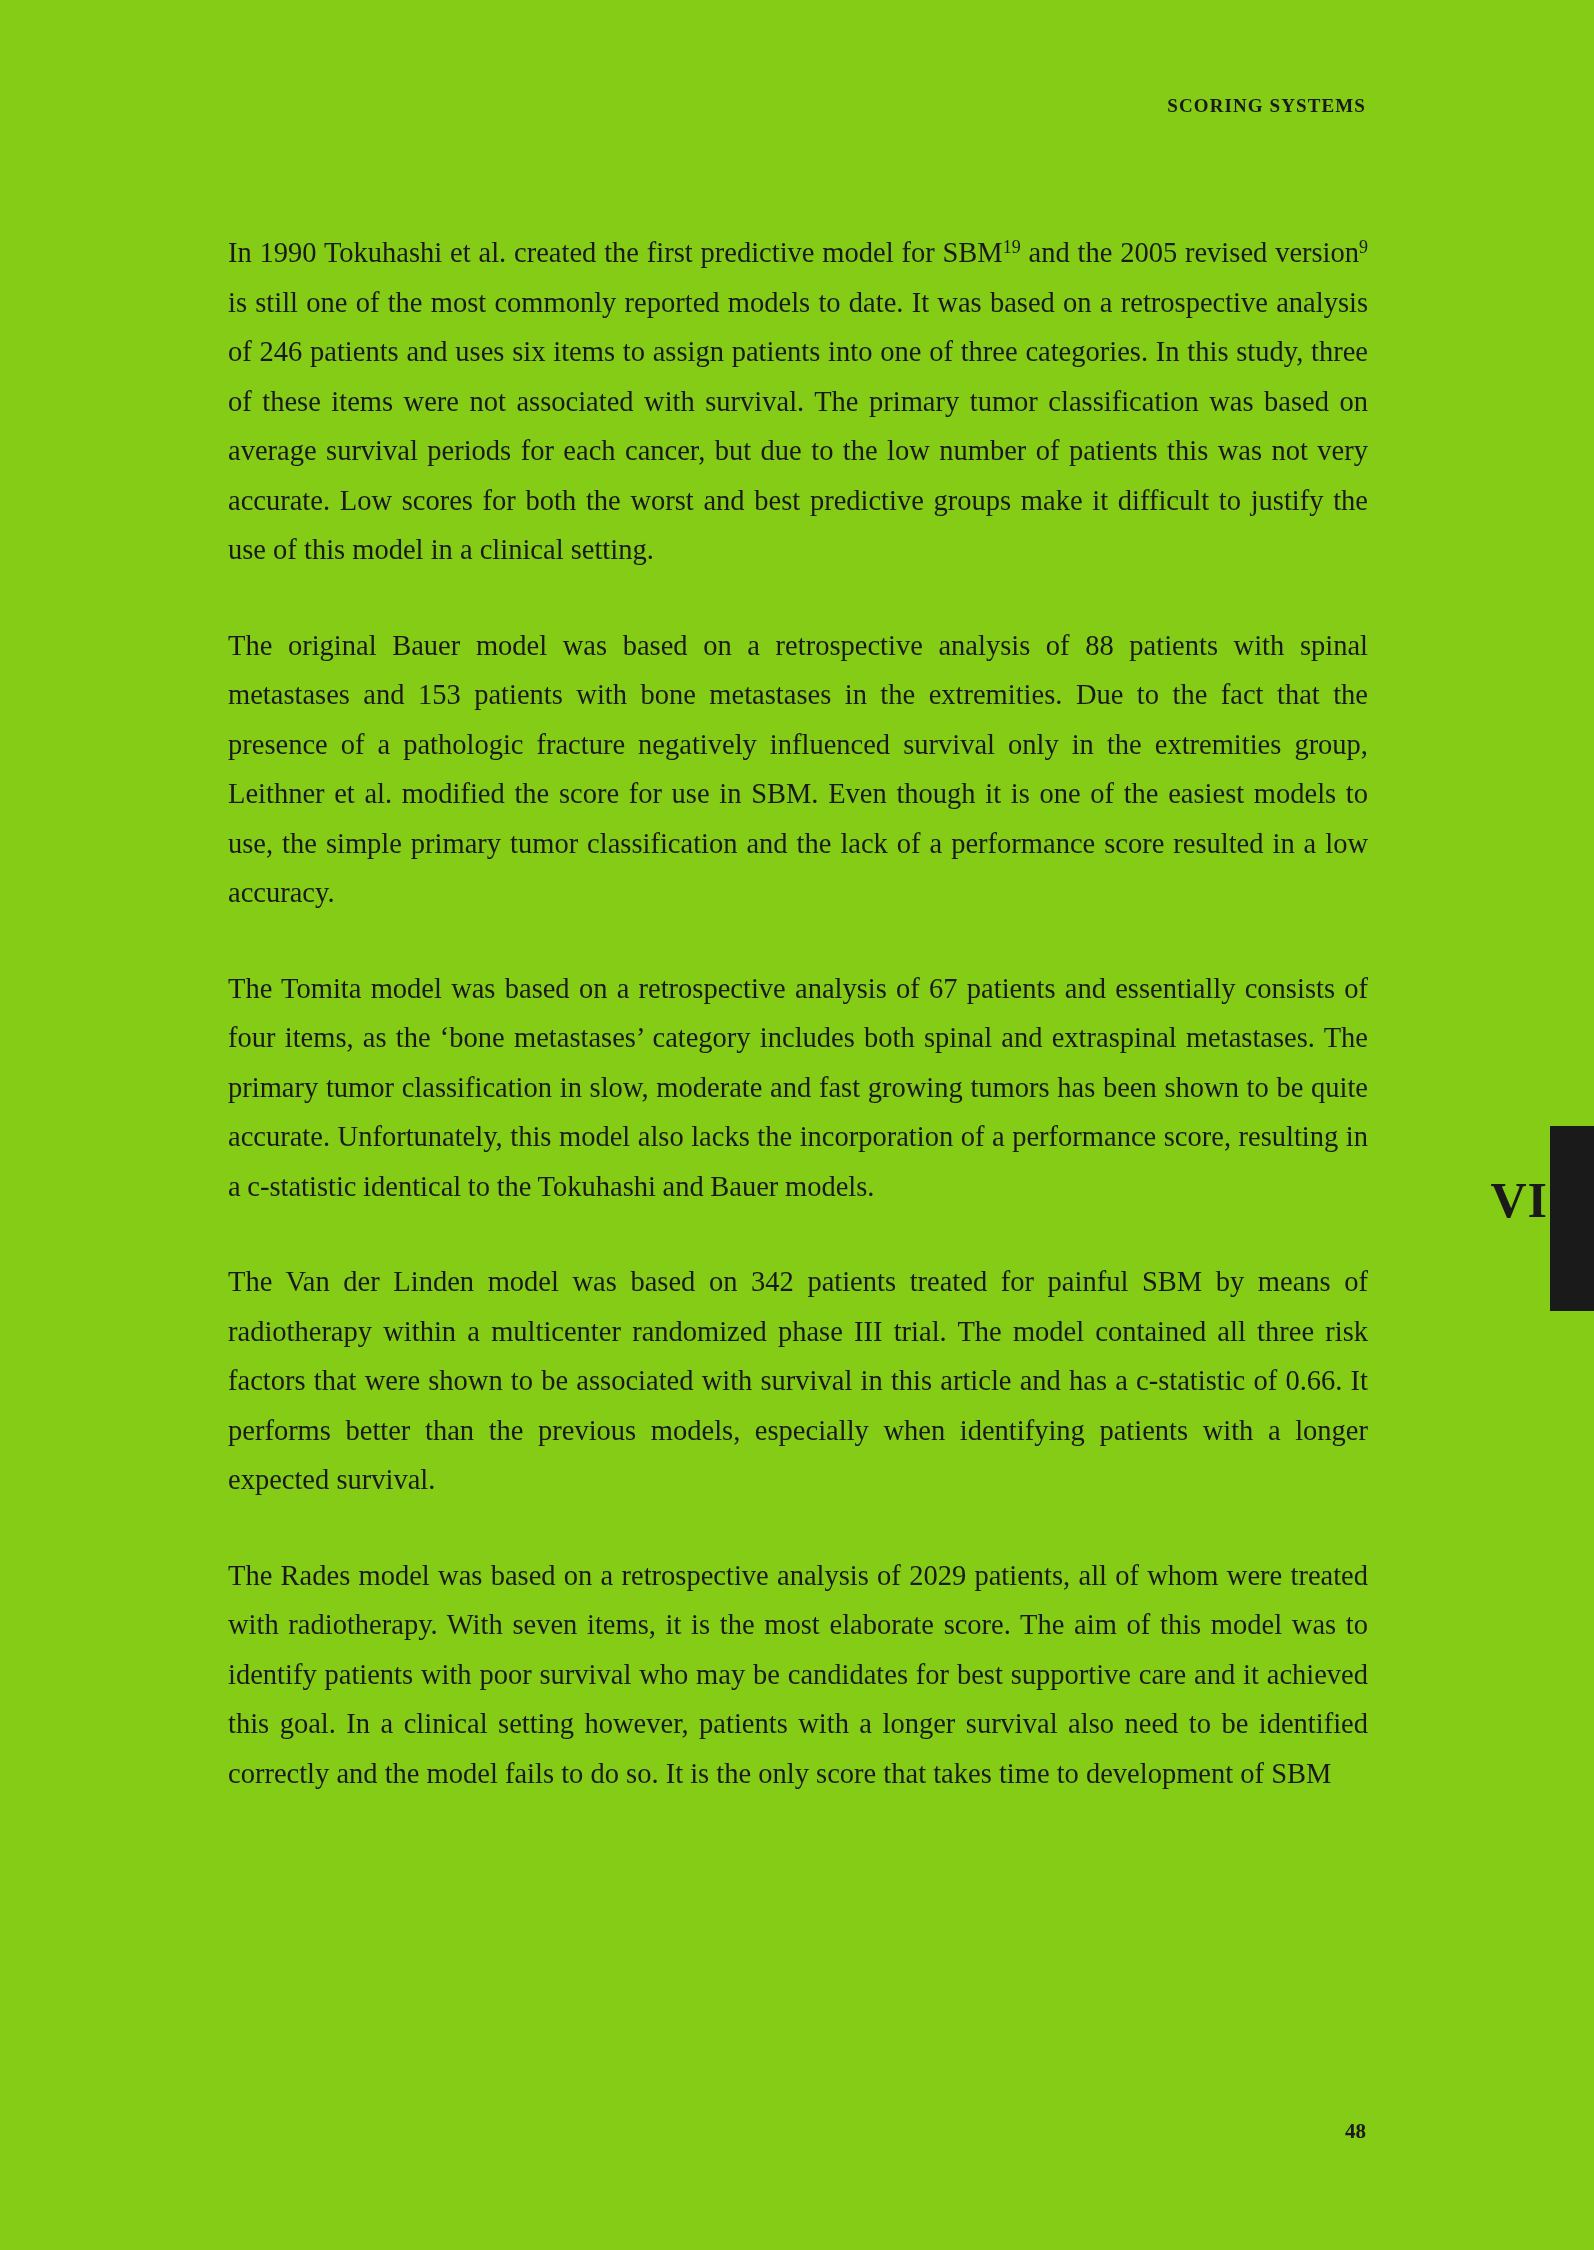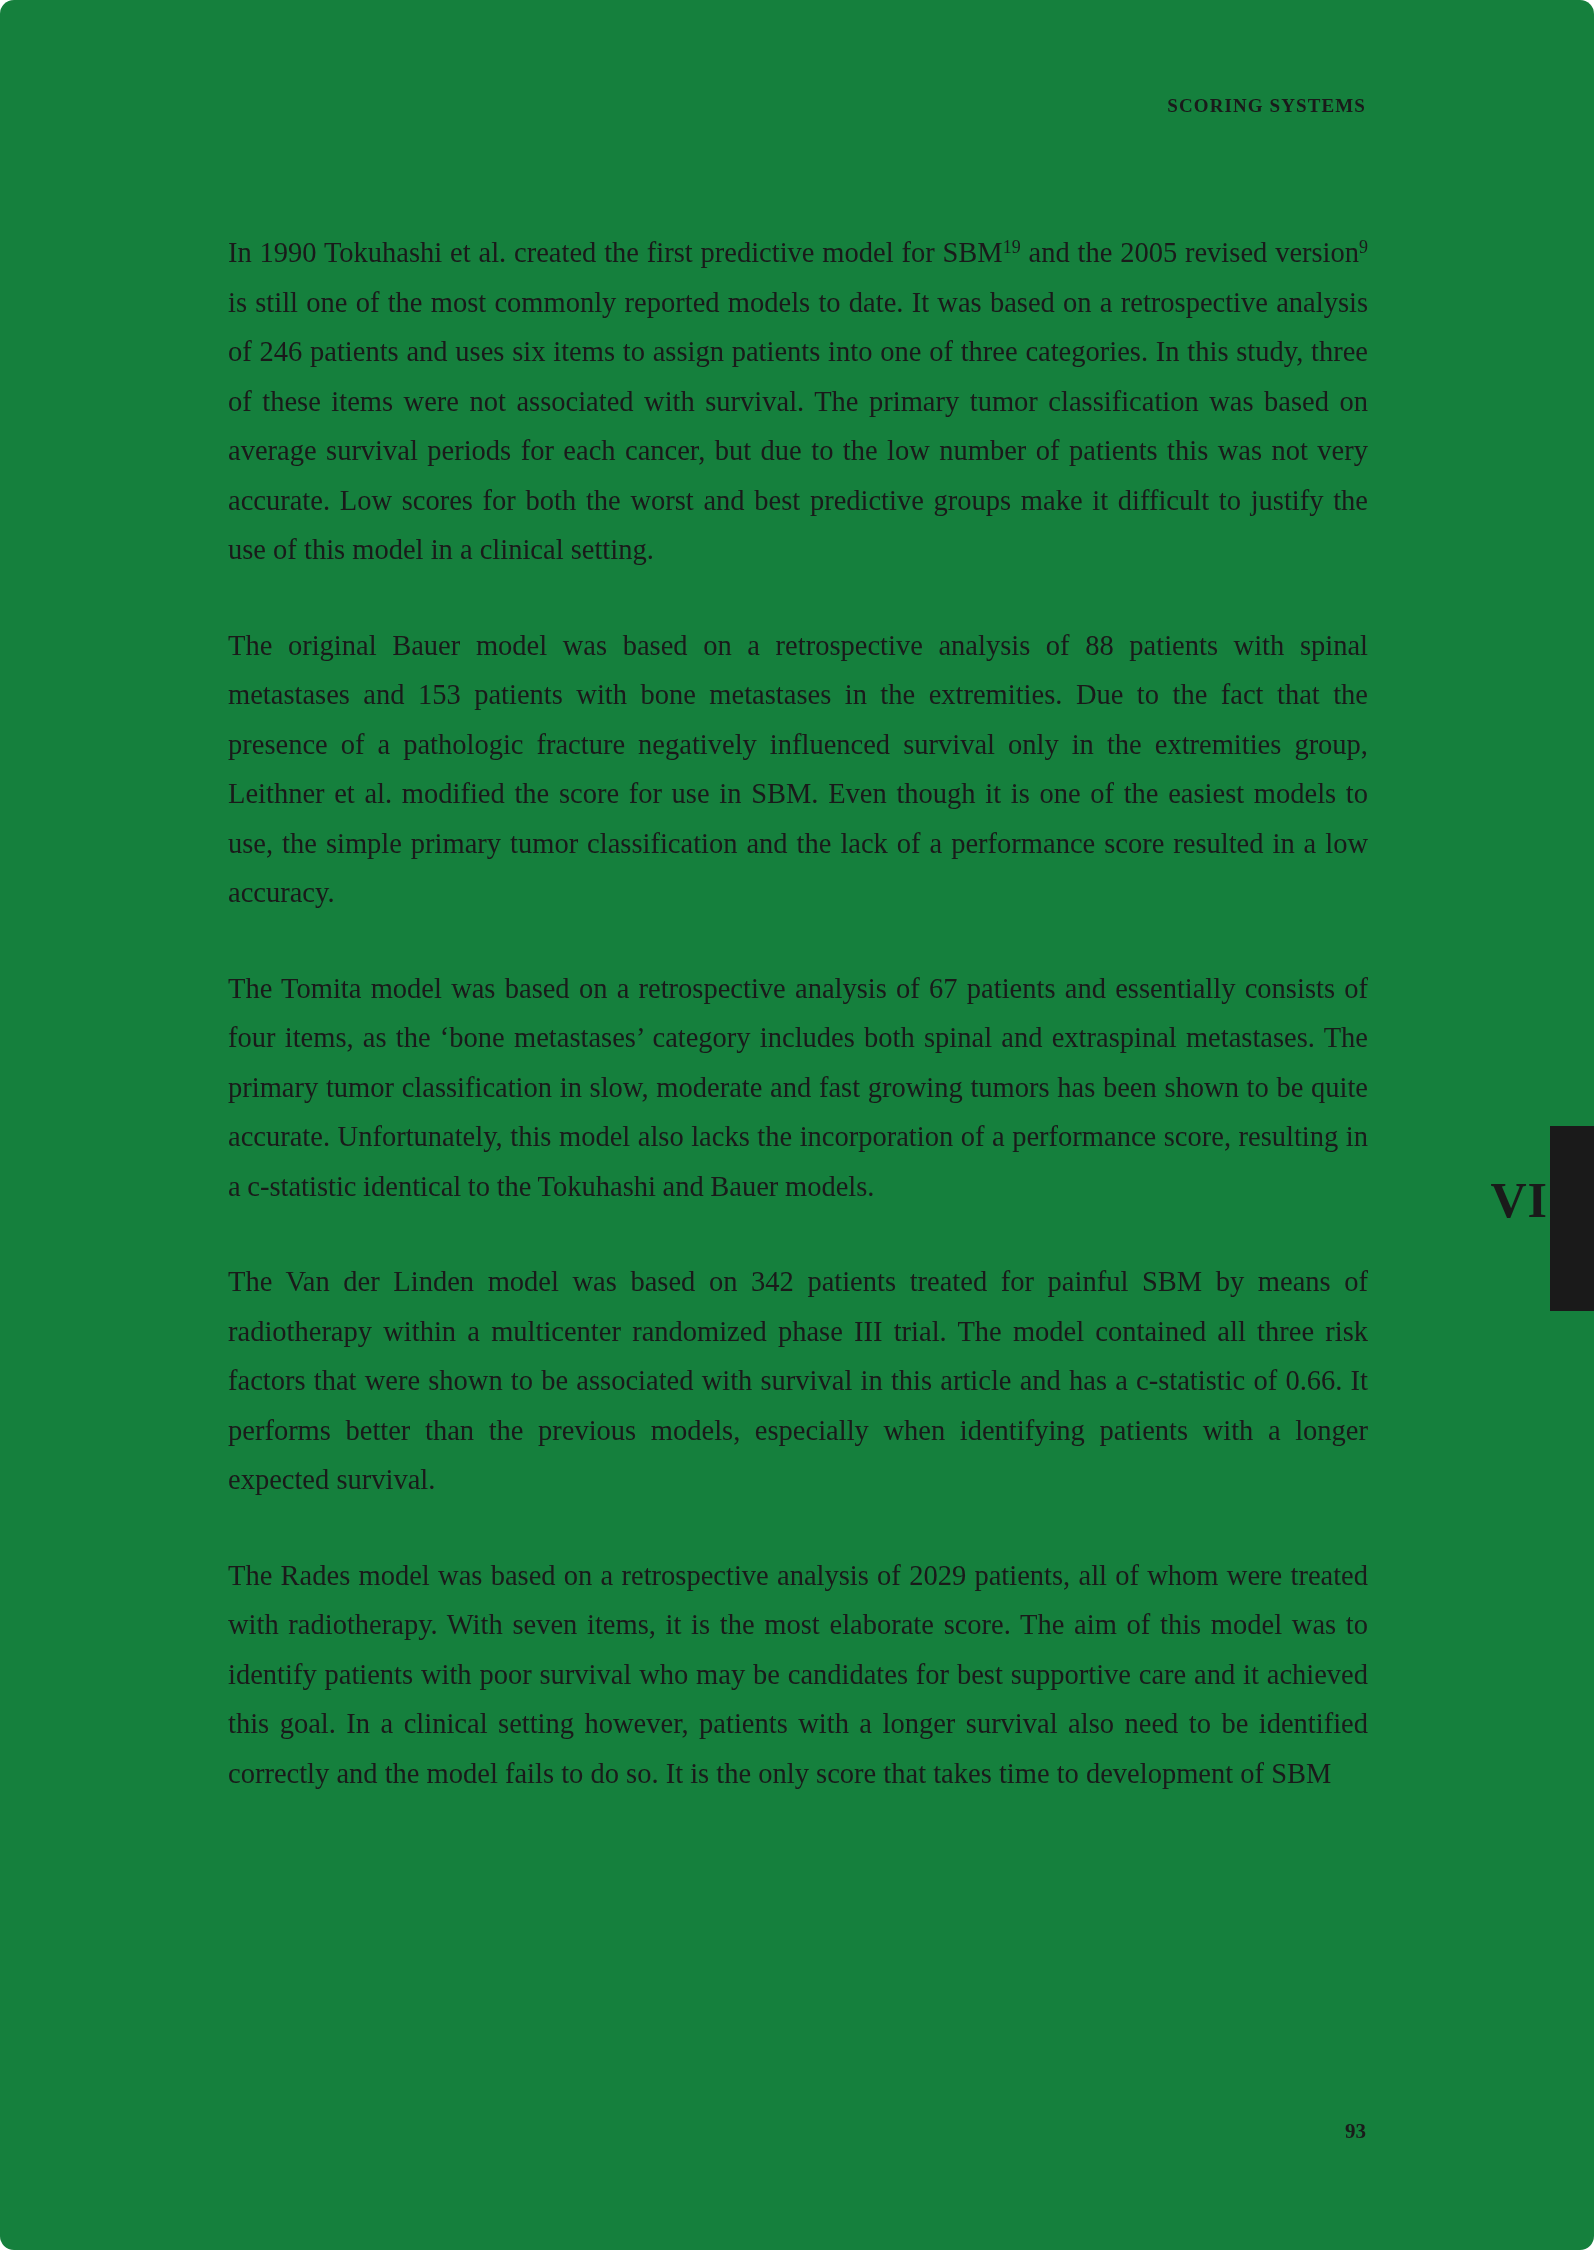--- a/index.html
+++ b/index.html
@@ -4,25 +4,24 @@
 <style>
   html, body {
     margin: 0;
     padding: 0;
     background: #ffffff;
   }
   .page {
     position: relative;
     width: 1594px;
     height: 2250px;
-    background: #15803d;
+    background: #84cc16;
     overflow: hidden;
     font-family: "Liberation Serif", serif;
     color: #1a1a1a;
-    border-radius: 14px;
   }
   .running-head {
     position: absolute;
     top: 95px;
     right: 228px;
     font-family: "Liberation Serif", serif;
     font-weight: bold;
     font-size: 19px;
     letter-spacing: 1.1px;
     color: #1a1a1a;
@@ -102,15 +101,15 @@
 
     <p>The Van der Linden model was based on 342 patients treated for painful SBM by means of radiotherapy within a multicenter randomized phase III trial. The model contained all three risk factors that were shown to be associated with survival in this article and has a c-statistic of 0.66. It performs better than the previous models, especially when identifying patients with a longer expected survival.</p>
 
     <p>The Rades model was based on a retrospective analysis of 2029 patients, all of whom were treated with radiotherapy. With seven items, it is the most elaborate score. The aim of this model was to identify patients with poor survival who may be candidates for best supportive care and it achieved this goal. In a clinical setting however, patients with a longer survival also need to be identified correctly and the model fails to do so. It is the only score that takes time to development of SBM</p>
 
   </div>
 
   <div class="chapter-tab"></div>
   <div class="chapter-number">VI</div>
 
-  <div class="folio">93</div>
+  <div class="folio">48</div>
 
 </div>
 
 </body></html>

